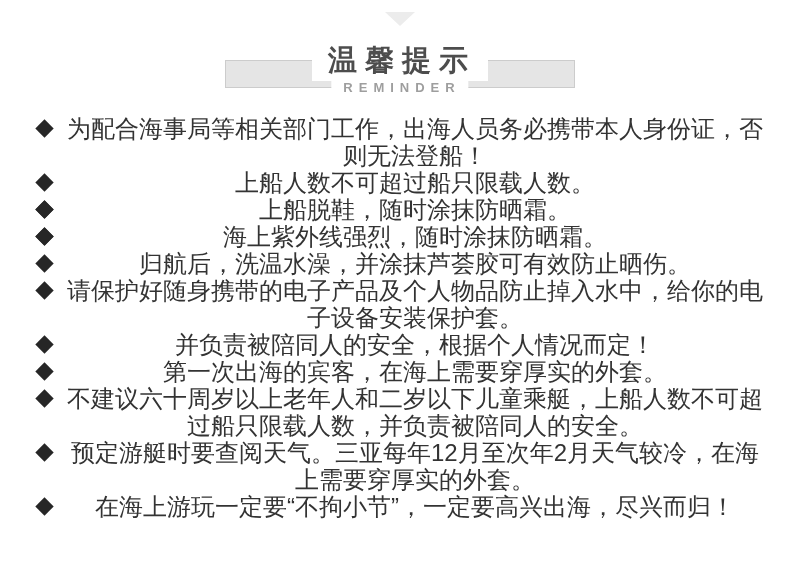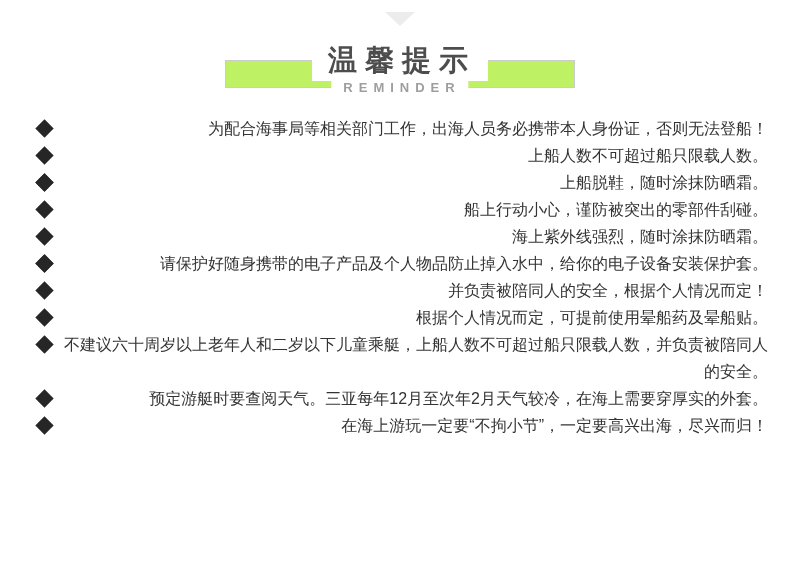--- a/index.html
+++ b/index.html
@@ -19,21 +19,21 @@
     border-left: 15px solid transparent;
     border-right: 15px solid transparent;
     border-top: 14px solid #ececec;
   }
   .title-frame {
     position: relative;
     width: 350px;
     height: 28px;
     margin: 34px auto 16px;
     border: 1px solid #cccccc;
-    background: #bef264;
+    background: #e5e5e5;
   }
   .page-title {
     position: absolute;
     left: 50%;
     top: 0;
     transform: translate(-50%, -50%);
     background: #ffffff;
     padding: 0 12px 0 16px;
     font-size: 29px;
     font-weight: bold;
@@ -53,24 +53,24 @@
     letter-spacing: 6px;
     color: #9e9e9e;
     white-space: nowrap;
   }
   .reminder-list {
     margin: 27px 32px 0 35px;
   }
   .reminder-item {
     position: relative;
     padding-left: 27px;
-    font-size: 16px;
+    font-size: 24px;
     line-height: 27px;
     color: #333333;
-    text-align: right;
+    text-align: center;
   }
   .bullet {
     position: absolute;
     left: 3px;
     top: 7px;
     width: 13px;
     height: 13px;
     background: #262626;
     transform: rotate(45deg);
   }
@@ -103,45 +103,45 @@
         <span class="bullet"></span>
       </div>
 
       <div class="reminder-item">
         <span class="bullet"></span>
         <span class="item-text">上船脱鞋，随时涂抹防晒霜。</span>
       </div>
 
       <div class="reminder-item">
         <span class="bullet"></span>
-        <span class="item-text">船上行动小心，谨防被突出的零部件刮碰。</span>
       </div>
 
       <div class="reminder-item">
         <span class="bullet"></span>
         <span class="item-text">海上紫外线强烈，随时涂抹防晒霜。</span>
       </div>
 
       <div class="reminder-item">
         <span class="bullet"></span>
+        <span class="item-text">归航后，洗温水澡，并涂抹芦荟胶可有效防止晒伤。</span>
       </div>
 
       <div class="reminder-item">
         <span class="bullet"></span>
         <span class="item-text">请保护好随身携带的电子产品及个人物品防止掉入水中，给你的电子设备安装保护套。</span>
       </div>
 
       <div class="reminder-item">
         <span class="bullet"></span>
         <span class="item-text">并负责被陪同人的安全，根据个人情况而定！</span>
       </div>
 
       <div class="reminder-item">
         <span class="bullet"></span>
-        <span class="item-text">根据个人情况而定，可提前使用晕船药及晕船贴。</span>
+        <span class="item-text">第一次出海的宾客，在海上需要穿厚实的外套。</span>
       </div>
 
       <div class="reminder-item">
         <span class="bullet"></span>
         <span class="item-text">不建议六十周岁以上老年人和二岁以下儿童乘艇，上船人数不可超过船只限载人数，并负责被陪同人的安全。</span>
       </div>
 
       <div class="reminder-item">
         <span class="bullet"></span>
         <span class="item-text">预定游艇时要查阅天气。三亚每年12月至次年2月天气较冷，在海上需要穿厚实的外套。</span>

